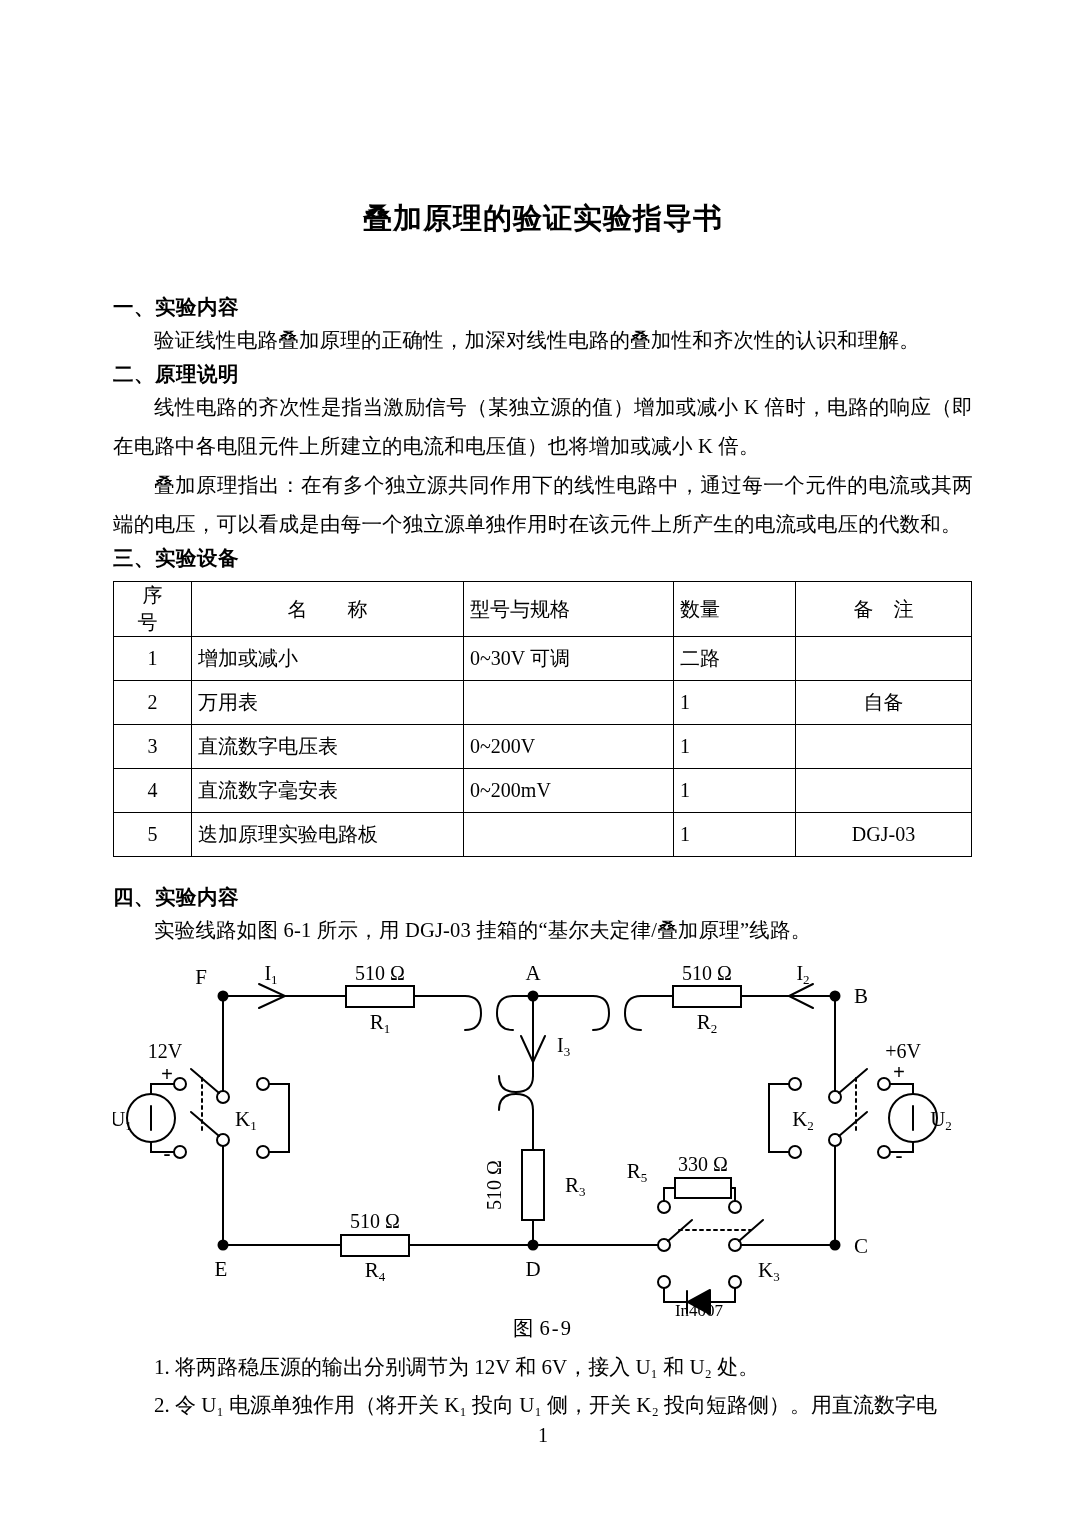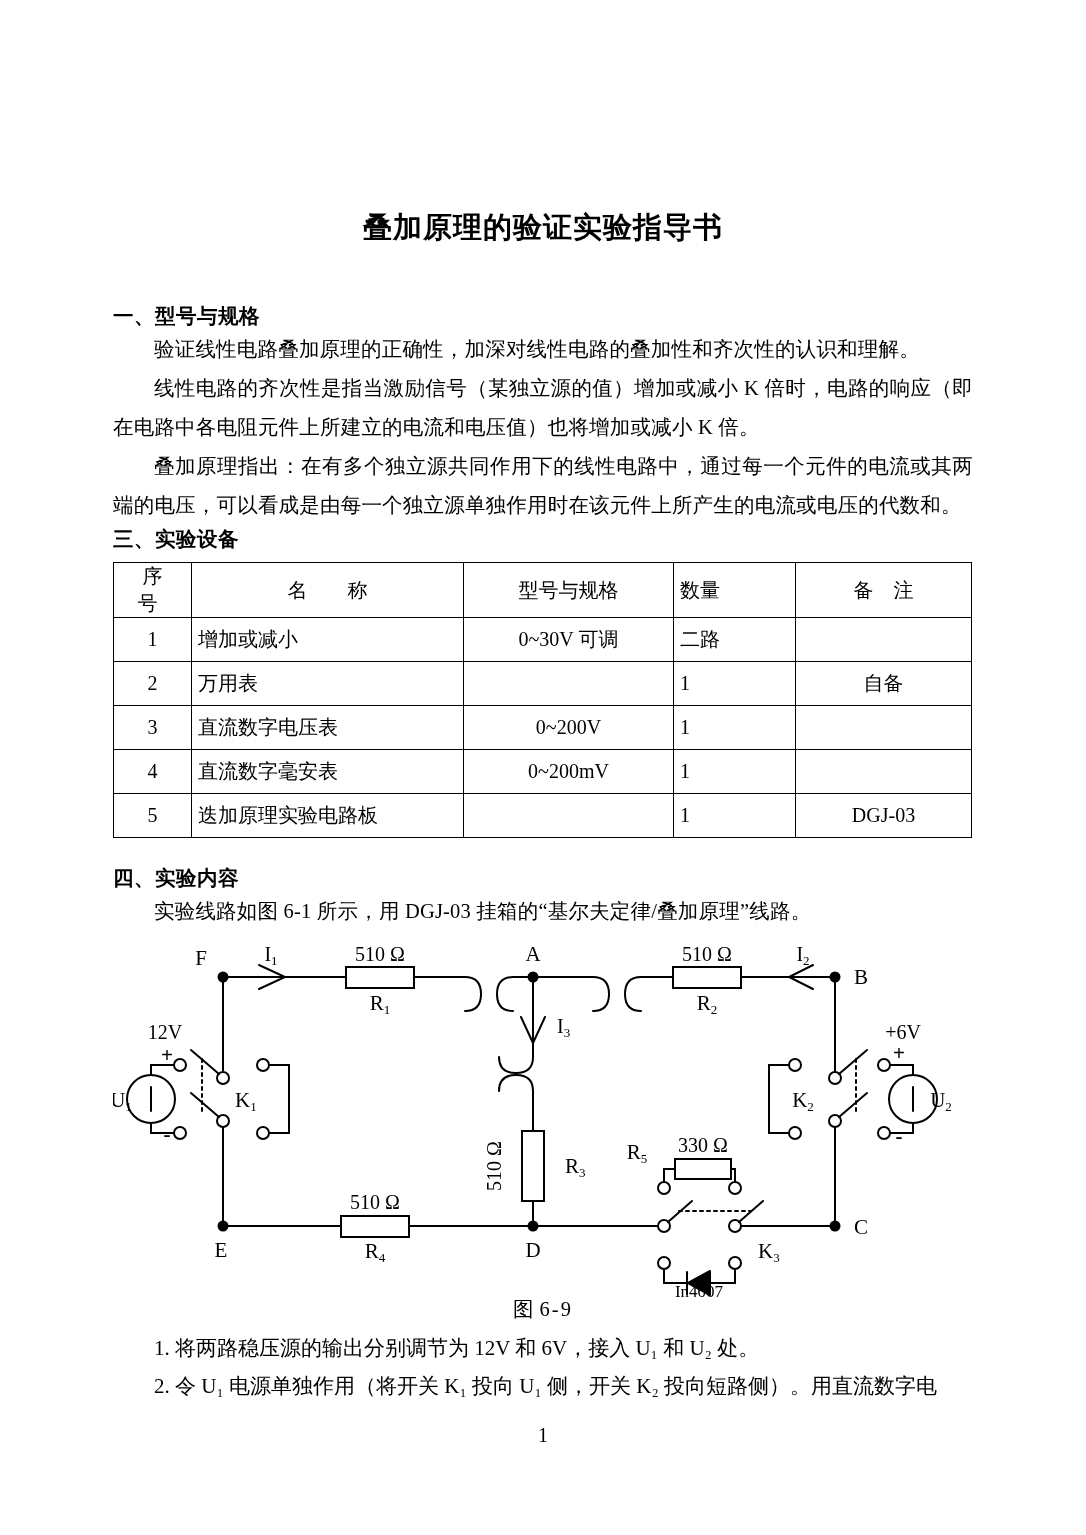--- a/index.html
+++ b/index.html
@@ -16,21 +16,21 @@
     width: 1086px;
     height: 1535px;
     background: #fff;
     box-sizing: border-box;
     padding: 0;
     overflow: hidden;
   }
   .content {
     position: absolute;
     left: 113px;
-    top: 12px;
+    top: 3px;
     width: 860px;
   }
   .doc-title {
     text-align: center;
     font-size: 29px;
     font-weight: bold;
     letter-spacing: 1px;
     margin-top: 196px;
     margin-bottom: 0;
     font-family: "Liberation Sans", "DejaVu Sans", sans-serif;
@@ -62,21 +62,21 @@
   table.equip td, table.equip th {
     border: 1.4px solid #000;
     font-size: 20px;
     font-weight: normal;
     height: 44px;
     padding: 0 6px;
     box-sizing: border-box;
   }
   .c-no  { width: 78px;  text-align: center; }
   .c-nm  { width: 272px; text-align: left; padding-left: 18px; margin-top: 8px; }
-  .c-sp  { width: 210px; text-align: center; }
+  .c-sp  { width: 210px; text-align: left; }
   .c-qt  { width: 122px; text-align: left; }
   .c-rm  { width: 176px; text-align: center; }
   .th-spaced { letter-spacing: 10px; text-indent: 10px; }
 
   
   .figure-wrap {
     margin-top: 14px;
     position: relative;
     width: 860px;
     height: 356px;
@@ -110,23 +110,24 @@
 </style>
 </head>
 <body>
 
 <div class="page">
 
   <div class="content">
 
     <div class="doc-title">叠加原理的验证实验指导书</div>
 
-    <div class="sec1 section-head">一、型号与规格</div>
+    <div class="sec1 section-head">一、实验内容</div>
     <div class="para">验证线性电路叠加原理的正确性，加深对线性电路的叠加性和齐次性的认识和理解。</div>
 
+    <div class="section-head">二、原理说明</div>
     <div class="para">线性电路的齐次性是指当激励信号（某独立源的值）增加或减小 K 倍时，电路的响应（即在电路中各电阻元件上所建立的电流和电压值）也将增加或减小 K 倍。</div>
     <div class="para">叠加原理指出：在有多个独立源共同作用下的线性电路中，通过每一个元件的电流或其两端的电压，可以看成是由每一个独立源单独作用时在该元件上所产生的电流或电压的代数和。</div>
 
     <div class="section-head">三、实验设备</div>
 
     <table class="equip">
       <thead>
         <tr>
           <th class="c-no th-spaced">序号</th>
           <th class="c-nm" style="text-align:center">名　　称</th>

